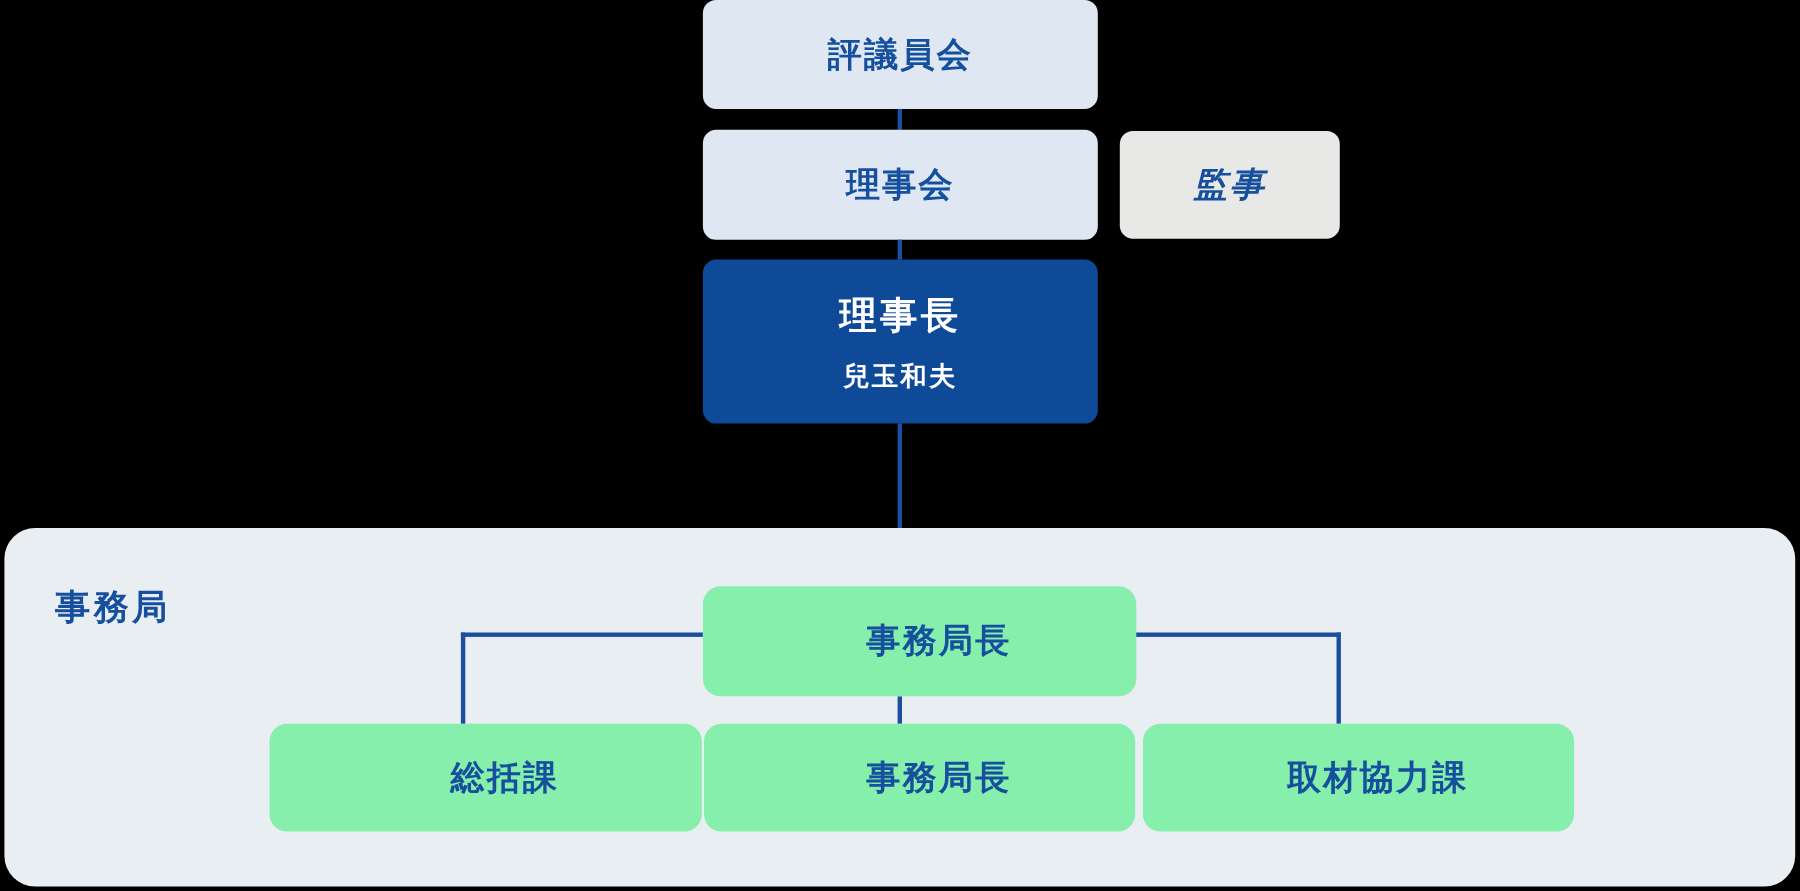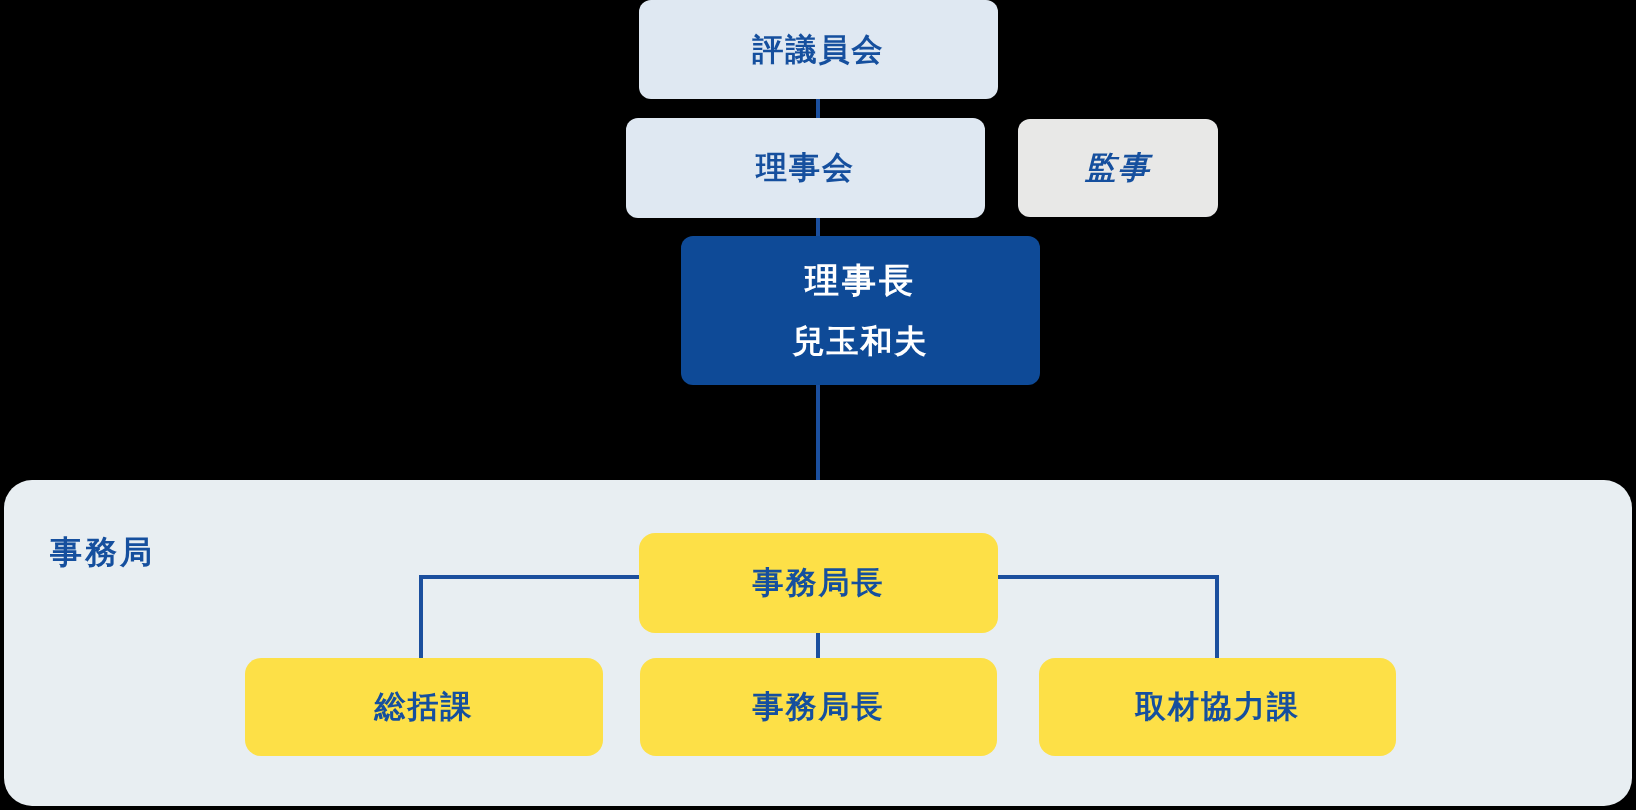--- a/index.html
+++ b/index.html
@@ -16,40 +16,40 @@
     display:flex;align-items:center;justify-content:center;
     text-align:center;
     color:var(--text-blue,#154f9e);
     font-size:31px;
     letter-spacing:2px;
   }
   .node--light{background:var(--light-blue,#dfe8f2);border-radius:12px;}
   .node--gray{background:var(--gray,#e8e8e7);border-radius:12px;}
   .node--dark{
     background:var(--dark-blue,#0e4a97);color:#fff;border-radius:12px;
-    flex-direction:column;gap:16px;margin-left:42px;
+    flex-direction:column;gap:16px;
   }
-  .node--white{background:#fde047;border-radius:16px;}
+  .node--white{background:#86efac;border-radius:16px;padding-left:35px;}
   .node--dark .node__title{font-size:34px;letter-spacing:3px;}
-  .node--dark .node__name{font-size:32px;letter-spacing:2px;}
+  .node--dark .node__name{font-size:24px;letter-spacing:2px;}
   .line{position:absolute;background:var(--line-blue,#1b4f9e);}
   .container{
     position:absolute;
     left:4px;top:480px;width:1628px;height:326px;
     background:var(--panel,#e8eef2);
     border-radius:28px;
   }
   .container__label{
     position:absolute;left:50px;top:531px;
     font-size:32px;color:var(--text-blue,#154f9e);
     letter-spacing:3px;
   }
   
   .n-councilors{left:639px;top:0;width:359px;height:99px;}
-  .n-board{left:626px;top:118px;width:359px;height:100px;border-radius:12px;}
+  .n-board{left:639px;top:118px;width:359px;height:100px;border-radius:12px;}
   .n-auditor{left:1018px;top:119px;width:200px;height:98px;font-style:italic;}
   .n-president{left:639px;top:236px;width:359px;height:149px;}
   .n-secgen{left:639px;top:533px;width:359px;height:100px;z-index:2;}
   .n-sec1{left:245px;top:658px;width:358px;height:98px;z-index:2;}
   .n-sec2{left:640px;top:658px;width:357px;height:98px;z-index:2;}
   .n-sec3{left:1039px;top:658px;width:357px;height:98px;z-index:2;}
   
   .l-c1{left:816px;top:99px;width:4px;height:19px;}
   .l-c2{left:816px;top:218px;width:4px;height:18px;}
   .l-c3{left:816px;top:385px;width:4px;height:95px;}

